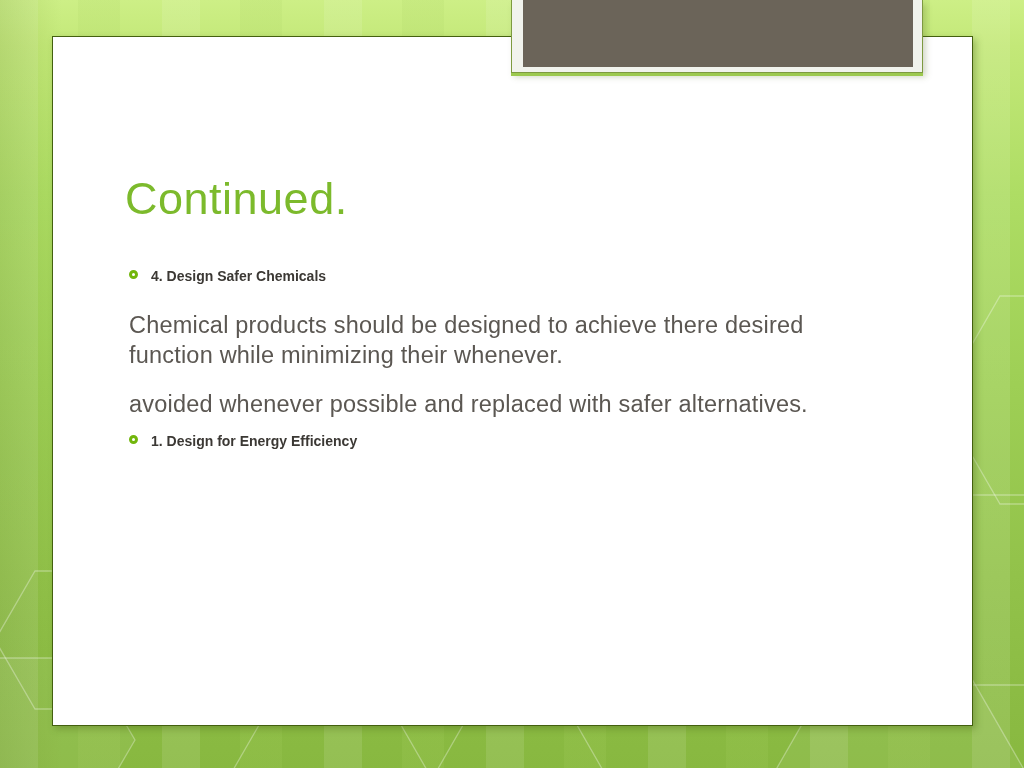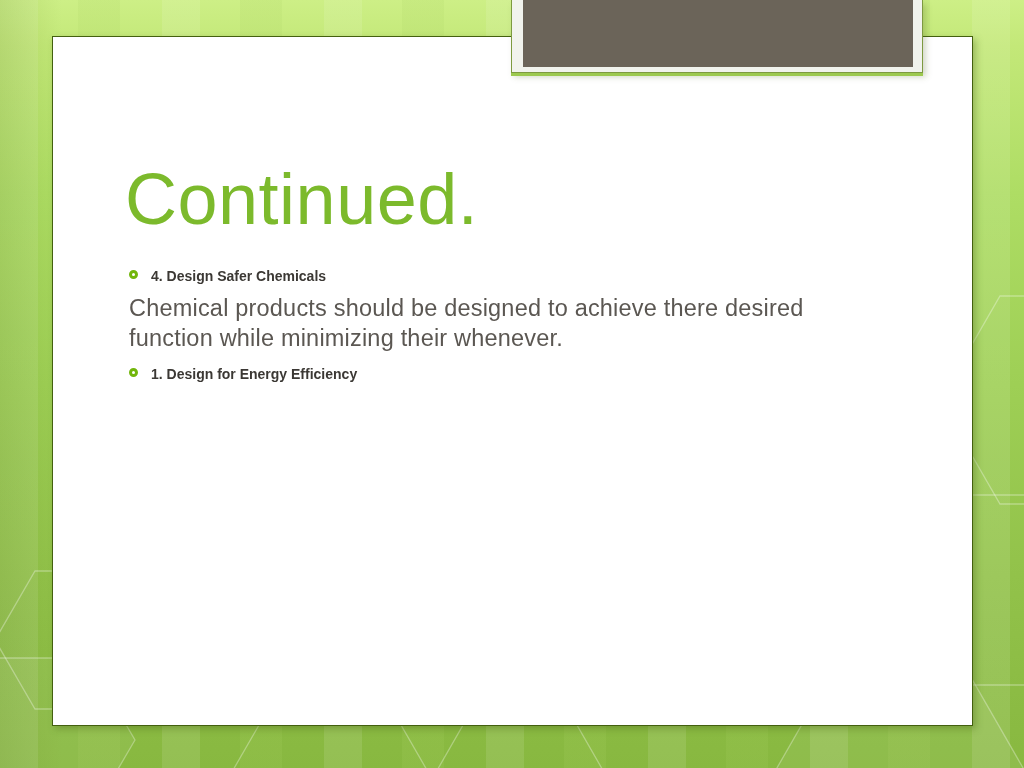--- a/index.html
+++ b/index.html
@@ -41,35 +41,35 @@
     box-shadow:0 3px 0 #9cc94f, 3px 4px 6px rgba(80,100,30,0.25);
   }
   .ph-image {
     position:absolute; left:11px; right:9px; top:0; bottom:5px;
     background:#6b6459;
   }
 
   
   .title {
     position:absolute; left:72px; top:126px;
-    font-size:72px; line-height:72px; font-weight:400; letter-spacing:0.5px;
+    font-size:45px; line-height:72px; font-weight:400; letter-spacing:0.5px;
     color:#7cba2c;
   }
   .content { position:absolute; left:76px; top:224px; width:800px; }
   .item { margin-bottom:6px; }
   .item-head {
     display:flex; align-items:flex-start; gap:13px;
     font-size:14px; line-height:30px; font-weight:700; color:#3b3834;
   }
   .ring {
     flex:0 0 auto; width:9px; height:9px; margin-top:9px;
     border:3.5px solid #72b60c; border-radius:50%; background:#ffffff;
   }
   .item-body {
-    margin-top:3px; font-size:23.5px; line-height:29.5px;
+    margin-top:20px; font-size:23.5px; line-height:29.5px;
     color:#5b5752; letter-spacing:0.2px; font-weight:400;
   }
 </style>
 </head>
 <body>
 
 <div class="bg">
   <div class="bg-stripes"></div>
   <div class="bg-leftshade"></div>
   <svg class="hex-svg" width="1024" height="768" viewBox="0 0 1024 768">
@@ -101,20 +101,21 @@
         <span>4. Design Safer Chemicals</span>
       </div>
       <div class="item-body">
         <div>Chemical products should be designed to achieve there desired</div>
         <div>function while minimizing their whenever.</div>
       </div>
     </div>
 
     <div class="item">
       <div class="item-body">
+        <div>avoided whenever possible and replaced with safer alternatives.</div>
       </div>
     </div>
 
     <div class="item">
       <div class="item-head">
         <span class="ring"></span>
         <span>1. Design for Energy Efficiency</span>
       </div>
     </div>
 

